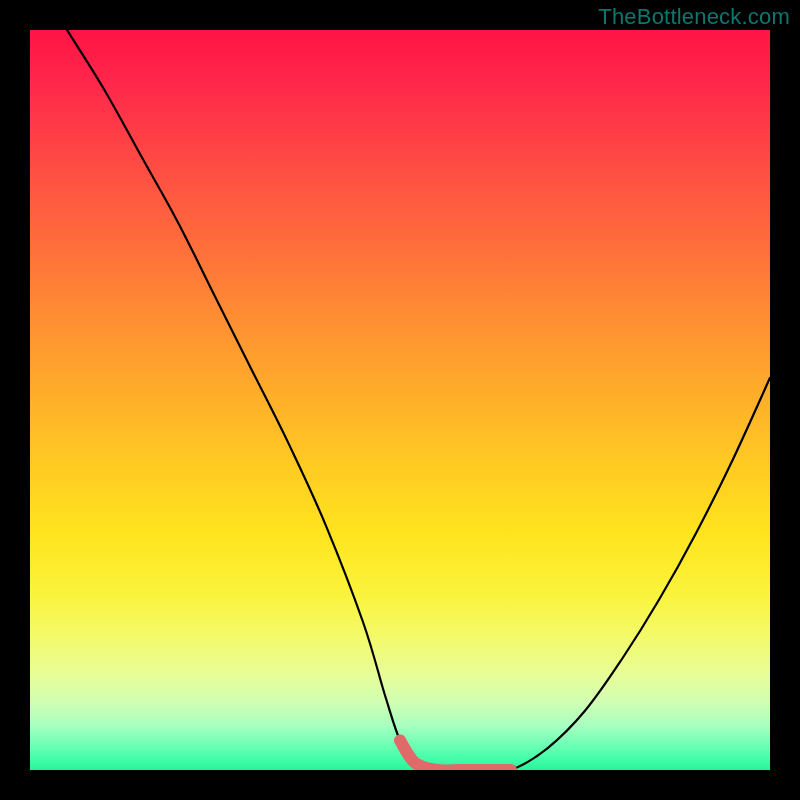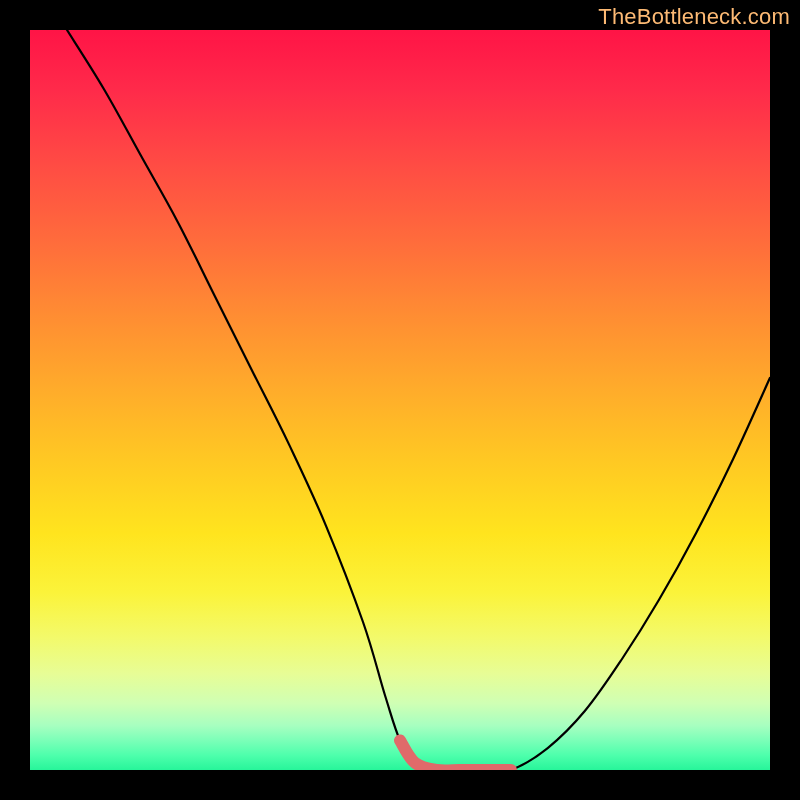--- a/index.html
+++ b/index.html
@@ -41,21 +41,21 @@
       #a7ffc0 94%,
       #7bffb8 96%,
       #4effac 98%,
       #27f59a 100%
     );
   }
   .watermark {
     position: absolute;
     top: 4px;
     right: 10px;
-    color: #fdba74;
+    color: #0f766e;
     font-size: 22px;
     font-weight: 500;
     letter-spacing: 0.2px;
     user-select: none;
   }
   svg.curve {
     position: absolute;
     left: 0;
     top: 0;
     width: 740px;

